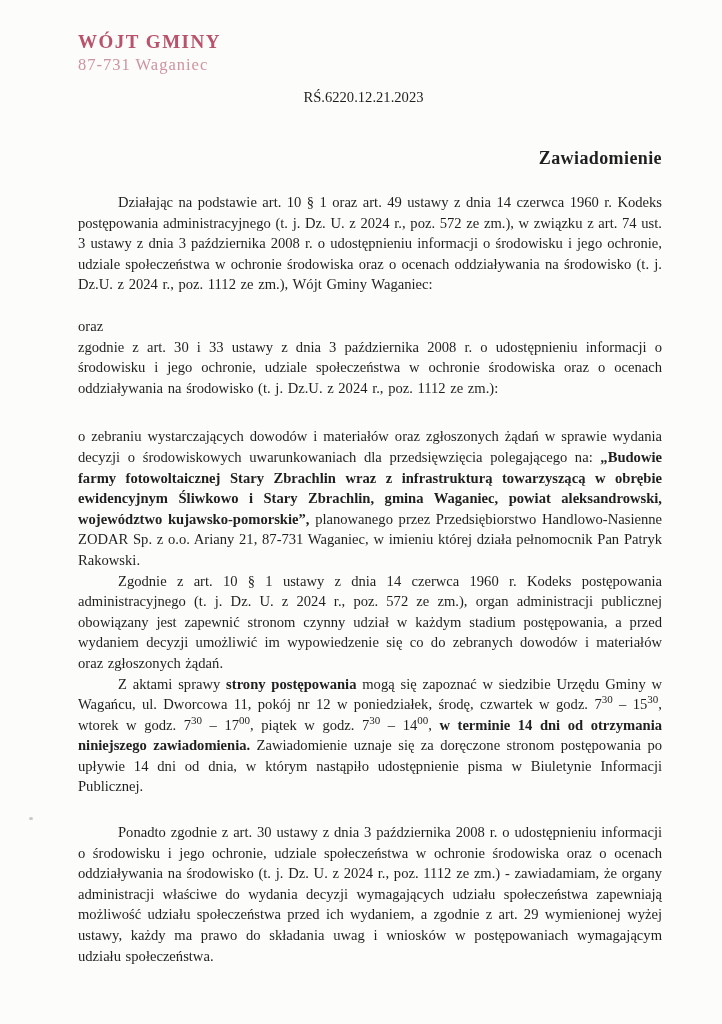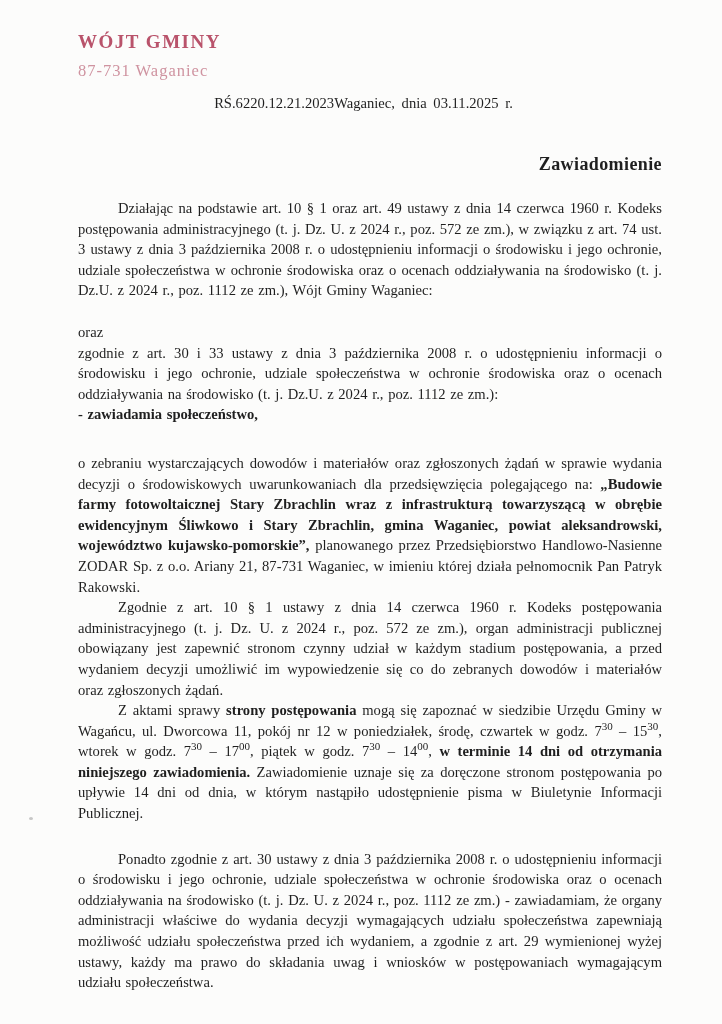--- a/index.html
+++ b/index.html
@@ -26,21 +26,21 @@
   .stamp-line1 {
     font-size: 19px;
     font-weight: 700;
     letter-spacing: 1.5px;
     color: #b9536b;
   }
   .stamp-line2 {
     font-size: 16.5px;
     letter-spacing: 1px;
     color: #cf93a0;
-    margin-top: 9px;
+    margin-top: 3px;
   }
 
   
   .meta-row {
     display: flex;
     justify-content: center;
     align-items: baseline;
     margin-top: 15px;
     padding: 0 20px 0 7px;
     font-size: 14.6px;
@@ -95,30 +95,28 @@
 <div class="page">
   <div class="content">
 
     <div class="stamp">
       <div class="stamp-line1">WÓJT GMINY</div>
       <div class="stamp-line2">87-731 Waganiec</div>
     </div>
 
     <div class="meta-row">
       <span class="refno">RŚ.6220.12.21.2023</span>
-      <span class="dateline">Waganiec, dnia 03.11.2025 r.</span>
     </div>
 
     <h1 class="doc-title">Zawiadomienie</h1>
 
     <p class="para ind mt-p1"><span>Działając na podstawie art. 10 § 1 oraz art. 49 ustawy z dnia 14 czerwca 1960 r. Kodeks postępowania administracyjnego (t. j. Dz. U. z 2024 r., poz. 572 ze zm.), w związku z art. 74 ust. 3 ustawy z dnia 3 października 2008 r. o udostępnieniu informacji o środowisku i jego ochronie, udziale społeczeństwa w ochronie środowiska oraz o ocenach oddziaływania na środowisko (t. j. Dz.U. z 2024 r., poz. 1112 ze zm.), Wójt Gminy Waganiec:</span></p>
 
     <p class="para mt-oraz"><span>oraz</span></p>
     <p class="para"><span>zgodnie z art. 30 i 33 ustawy z dnia 3 października 2008 r. o udostępnieniu informacji o środowisku i jego ochronie, udziale społeczeństwa w ochronie środowiska oraz o ocenach oddziaływania na środowisko (t. j. Dz.U. z 2024 r., poz. 1112 ze zm.):</span></p>
-    <p class="para"><span class="b">- zawiadamia społeczeństwo,</span></p>
 
     <p class="para mt-p3"><span>o zebraniu wystarczających dowodów i materiałów oraz zgłoszonych żądań w sprawie wydania decyzji o środowiskowych uwarunkowaniach dla przedsięwzięcia polegającego na: </span><span class="b">„Budowie farmy fotowoltaicznej Stary Zbrachlin wraz z infrastrukturą towarzyszącą w obrębie ewidencyjnym Śliwkowo i Stary Zbrachlin, gmina Waganiec, powiat aleksandrowski, województwo kujawsko-pomorskie”,</span><span> planowanego przez Przedsiębiorstwo Handlowo-Nasienne ZODAR Sp. z o.o. Ariany 21, 87-731 Waganiec, w imieniu której działa pełnomocnik Pan Patryk Rakowski.</span></p>
 
     <p class="para ind"><span>Zgodnie z art. 10 § 1 ustawy z dnia 14 czerwca 1960 r. Kodeks postępowania administracyjnego (t. j. Dz. U. z 2024 r., poz. 572 ze zm.), organ administracji publicznej obowiązany jest zapewnić stronom czynny udział w każdym stadium postępowania, a przed wydaniem decyzji umożliwić im wypowiedzenie się co do zebranych dowodów i materiałów oraz zgłoszonych żądań.</span></p>
     <p class="para ind"><span>Z aktami sprawy </span><span class="b">strony postępowania</span><span> mogą się zapoznać w siedzibie Urzędu Gminy w Wagańcu, ul. Dworcowa 11, pokój nr 12 w poniedziałek, środę, czwartek w godz. 7</span><sup>30</sup><span> – 15</span><sup>30</sup><span>, wtorek w godz. 7</span><sup>30</sup><span> – 17</span><sup>00</sup><span>, piątek w godz. 7</span><sup>30</sup><span> – 14</span><sup>00</sup><span>, </span><span class="b">w terminie 14 dni od otrzymania niniejszego zawiadomienia.</span><span> Zawiadomienie uznaje się za doręczone stronom postępowania po upływie 14 dni od dnia, w którym nastąpiło udostępnienie pisma w Biuletynie Informacji Publicznej.</span></p>
 
     <p class="para ind mt-p8"><span>Ponadto zgodnie z art. 30 ustawy z dnia 3 października 2008 r. o udostępnieniu informacji o środowisku i jego ochronie, udziale społeczeństwa w ochronie środowiska oraz o ocenach oddziaływania na środowisko (t. j. Dz. U. z 2024 r., poz. 1112 ze zm.) - zawiadamiam, że organy administracji właściwe do wydania decyzji wymagających udziału społeczeństwa zapewniają możliwość udziału społeczeństwa przed ich wydaniem, a zgodnie z art. 29 wymienionej wyżej ustawy, każdy ma prawo do składania uwag i wniosków w postępowaniach wymagającym udziału społeczeństwa.</span></p>
 
   </div>
 

